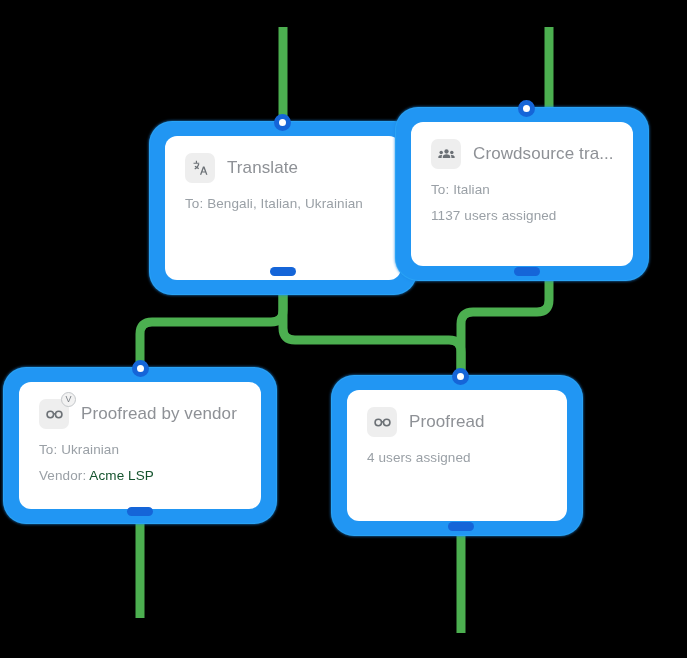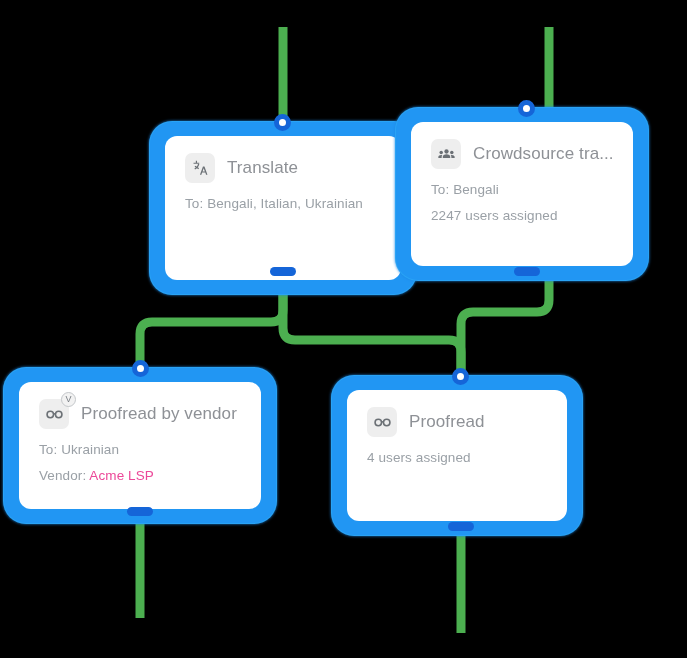--- a/index.html
+++ b/index.html
@@ -80,21 +80,21 @@
     letter-spacing: .1px;
   }
   .node-line {
     font-size: 13.5px;
     color: #9aa0a6;
     margin-bottom: 11px;
     white-space: nowrap;
     letter-spacing: .1px;
   }
   .node-line:last-child { margin-bottom: 0; }
-  .vendor-name { color: #ec4899; }
+  .vendor-name { color: #14532d; }
 
   
   .icon-badge {
     position: absolute;
     top: -7px;
     right: -7px;
     width: 15px;
     height: 15px;
     border-radius: 50%;
     background: #f2f2f2;
@@ -184,22 +184,22 @@
               <circle cx="5.3" cy="9.4" r="2.2"></circle>
               <circle cx="18.7" cy="9.4" r="2.2"></circle>
               <path d="M12 11.6c-2.7 0-4.7 1.4-4.7 3.1v1.6h9.4v-1.6c0-1.7-2-3.1-4.7-3.1z"></path>
               <path d="M5.3 12.5c-2.1 0-3.6 1.1-3.6 2.4v1.4h4.2v-1.6c0-.8.3-1.5.9-2.1-.5-.1-1-.1-1.5-.1z"></path>
               <path d="M18.7 12.5c-.5 0-1 0-1.5.1.6.6.9 1.3.9 2.1v1.6h4.2v-1.4c0-1.3-1.5-2.4-3.6-2.4z"></path>
             </g>
           </svg>
         </span>
         <span class="node-title">Crowdsource tra...</span>
       </div>
-      <div class="node-line">To: Bengali</div>
-      <div class="node-line">2247 users assigned</div>
+      <div class="node-line">To: Italian</div>
+      <div class="node-line">1137 users assigned</div>
     </div>
     <div class="port-in" style="left:122px; top:-8px;"></div>
     <div class="port-out" style="left:118px; top:159px;"></div>
   </div>
 
   <div class="node" style="left:4px; top:368px; width:272px; height:155px;">
     <div class="node-glow"></div>
     <div class="node-card">
       <div class="node-head">
         <span class="node-icon">

